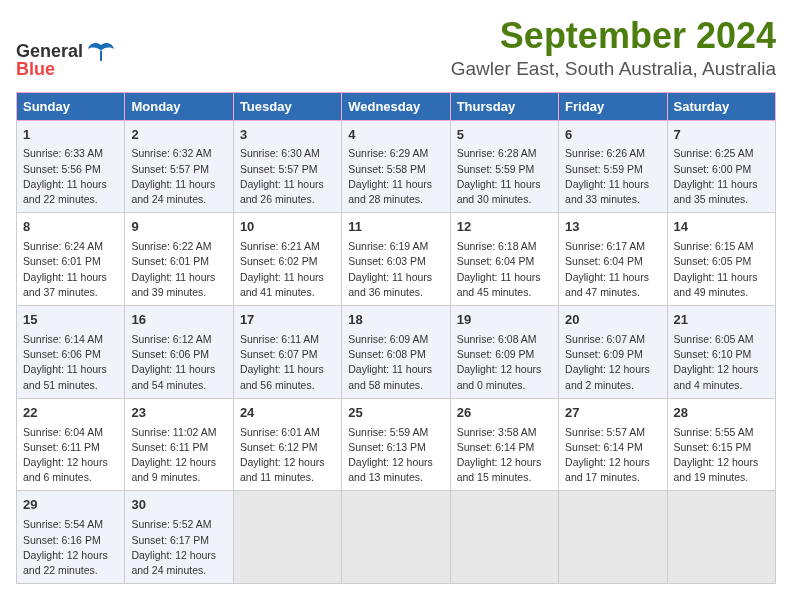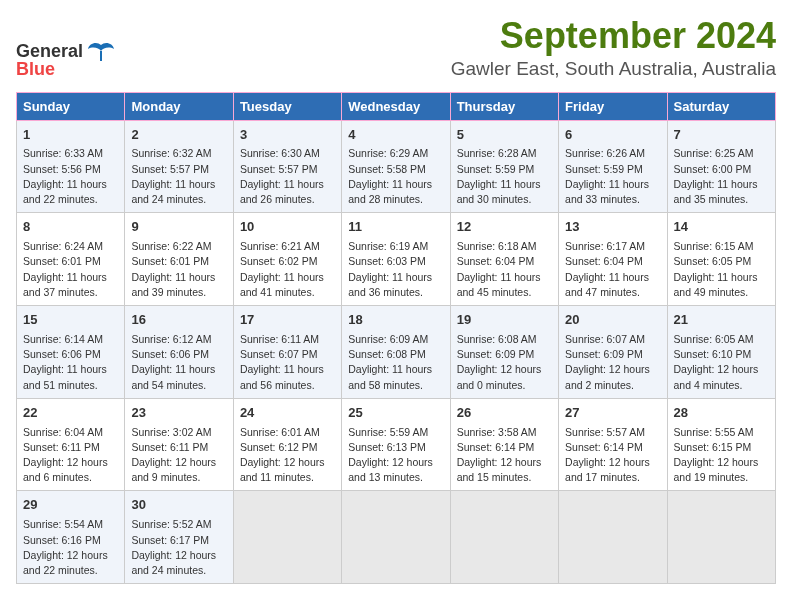--- a/index.html
+++ b/index.html
@@ -137,21 +137,21 @@
         <td><span class="day-number">15</span><span>Sunrise: 6:14 AM</span><br><span>Sunset: 6:06 PM</span><br><span>Daylight: 11 hours and 51 minutes.</span></td>
         <td><span class="day-number">16</span><span>Sunrise: 6:12 AM</span><br><span>Sunset: 6:06 PM</span><br><span>Daylight: 11 hours and 54 minutes.</span></td>
         <td><span class="day-number">17</span><span>Sunrise: 6:11 AM</span><br><span>Sunset: 6:07 PM</span><br><span>Daylight: 11 hours and 56 minutes.</span></td>
         <td><span class="day-number">18</span><span>Sunrise: 6:09 AM</span><br><span>Sunset: 6:08 PM</span><br><span>Daylight: 11 hours and 58 minutes.</span></td>
         <td><span class="day-number">19</span><span>Sunrise: 6:08 AM</span><br><span>Sunset: 6:09 PM</span><br><span>Daylight: 12 hours and 0 minutes.</span></td>
         <td><span class="day-number">20</span><span>Sunrise: 6:07 AM</span><br><span>Sunset: 6:09 PM</span><br><span>Daylight: 12 hours and 2 minutes.</span></td>
         <td><span class="day-number">21</span><span>Sunrise: 6:05 AM</span><br><span>Sunset: 6:10 PM</span><br><span>Daylight: 12 hours and 4 minutes.</span></td>
       </tr>
       <tr>
         <td><span class="day-number">22</span><span>Sunrise: 6:04 AM</span><br><span>Sunset: 6:11 PM</span><br><span>Daylight: 12 hours and 6 minutes.</span></td>
-        <td><span class="day-number">23</span><span>Sunrise: 3:02 AM</span><br><span>Sunset: 6:11 PM</span><br><span>Daylight: 12 hours and 9 minutes.</span></td>
+        <td><span class="day-number">23</span><span>Sunrise: 11:02 AM</span><br><span>Sunset: 6:11 PM</span><br><span>Daylight: 12 hours and 9 minutes.</span></td>
         <td><span class="day-number">24</span><span>Sunrise: 6:01 AM</span><br><span>Sunset: 6:12 PM</span><br><span>Daylight: 12 hours and 11 minutes.</span></td>
         <td><span class="day-number">25</span><span>Sunrise: 5:59 AM</span><br><span>Sunset: 6:13 PM</span><br><span>Daylight: 12 hours and 13 minutes.</span></td>
         <td><span class="day-number">26</span><span>Sunrise: 3:58 AM</span><br><span>Sunset: 6:14 PM</span><br><span>Daylight: 12 hours and 15 minutes.</span></td>
         <td><span class="day-number">27</span><span>Sunrise: 5:57 AM</span><br><span>Sunset: 6:14 PM</span><br><span>Daylight: 12 hours and 17 minutes.</span></td>
         <td><span class="day-number">28</span><span>Sunrise: 5:55 AM</span><br><span>Sunset: 6:15 PM</span><br><span>Daylight: 12 hours and 19 minutes.</span></td>
       </tr>
       <tr>
         <td><span class="day-number">29</span><span>Sunrise: 5:54 AM</span><br><span>Sunset: 6:16 PM</span><br><span>Daylight: 12 hours and 22 minutes.</span></td>
         <td><span class="day-number">30</span><span>Sunrise: 5:52 AM</span><br><span>Sunset: 6:17 PM</span><br><span>Daylight: 12 hours and 24 minutes.</span></td>
         <td class="empty-cell"></td>

